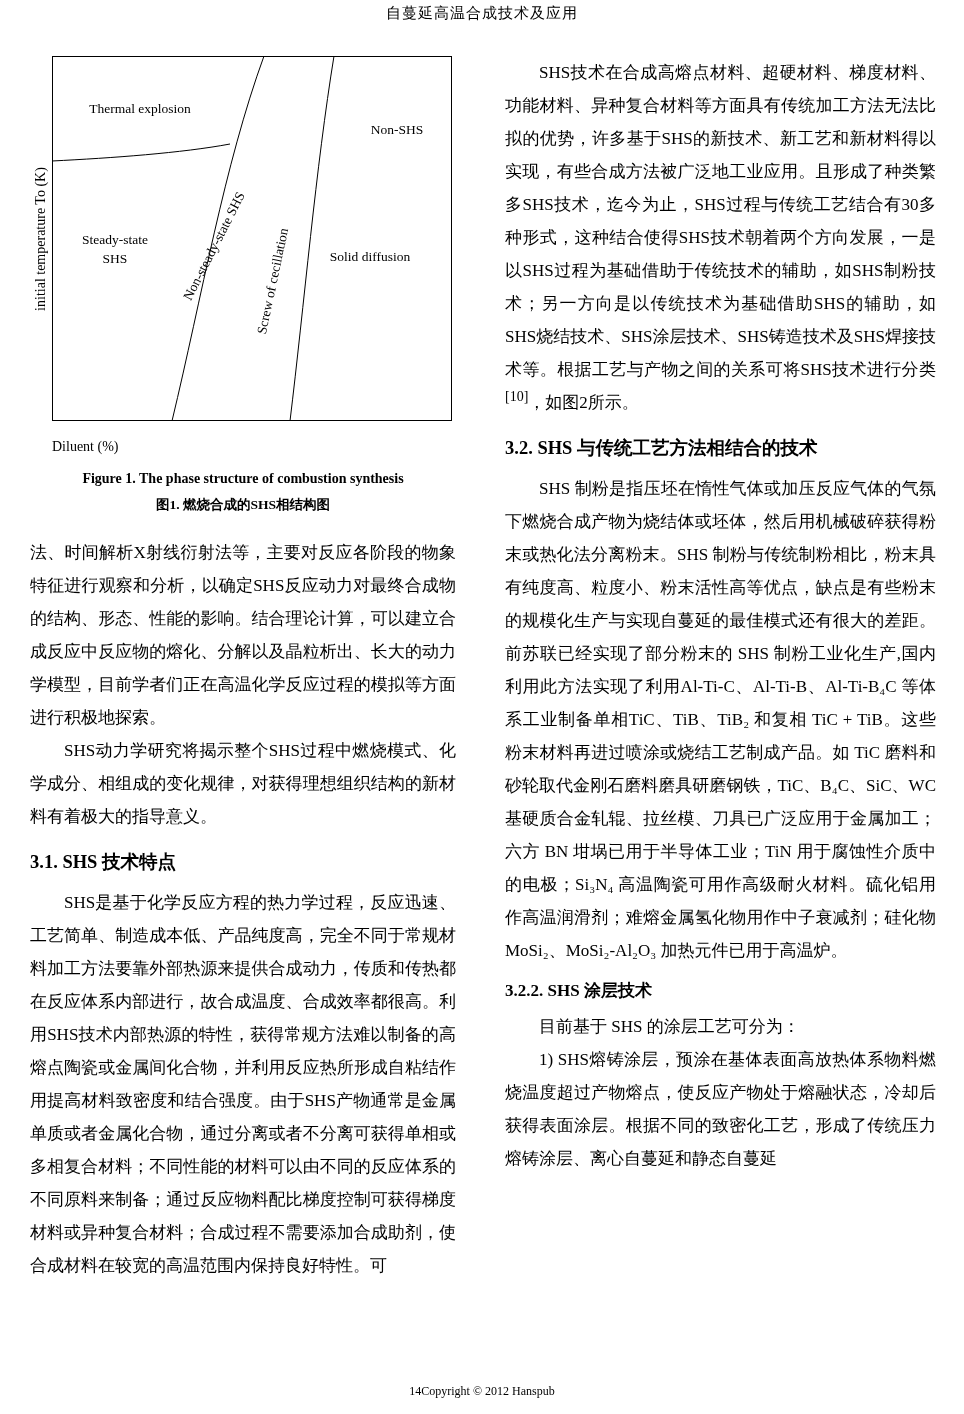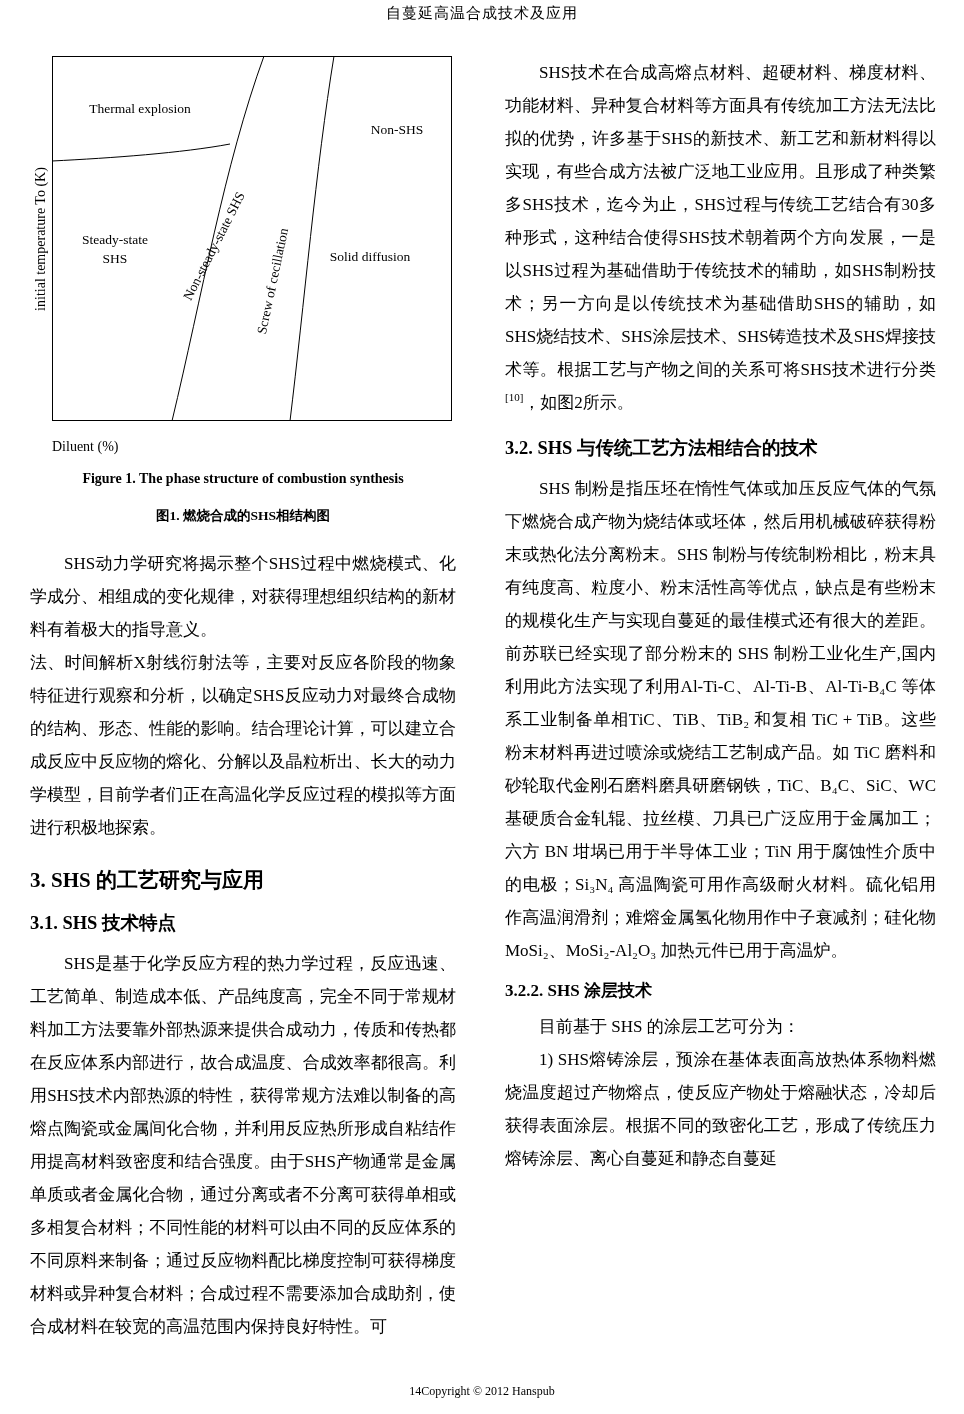--- a/index.html
+++ b/index.html
@@ -17,38 +17,38 @@
     position:absolute; top:56px; left:30px; width:906px;
     display:flex; gap:49px;
   }
   .col-left  { width:426px; }
   .col-right { width:431px; }
   p.body {
     font-size:17px; line-height:33px; text-align:justify;
     text-justify:inter-ideograph;
   }
   p.indent { text-indent:2em; }
-  sup { font-size:11px; vertical-align:super; line-height:0; }
+  sup { font-size:14px; vertical-align:super; line-height:0; }
   .h-major  { font-size:21px;   font-weight:bold; margin:22px 0 14px; }
   .h-sub    { font-size:18.5px; font-weight:bold; margin:16px 0 12px; }
   .h-subsub { font-size:17px;   font-weight:bold; margin:12px 0 8px; }
   
   .figure { width:426px; }
   .plot-row { display:flex; align-items:stretch; }
   .ylabel-wrap { width:22px; height:365px; position:relative; }
   .ylabel-wrap span {
     position:absolute; left:50%; top:50%;
     transform:translate(-50%,-50%) rotate(-90deg);
     white-space:nowrap; font-size:14px;
   }
   .plot-svg { width:400px; height:365px; display:block; }
   svg text { font-family:"Liberation Serif","DejaVu Serif",serif; font-size:13.5px; fill:#000; }
   .xlabel { margin-left:22px; width:400px; text-align:left; font-size:14px; margin-top:18px; }
   .caption-en { font-weight:bold; font-size:14px;   text-align:center; margin-top:16px; }
-  .caption-zh { font-weight:bold; font-size:13.5px; text-align:center; margin-top:20px; margin-bottom:22px; }
+  .caption-zh { font-weight:bold; font-size:13.5px; text-align:center; margin-top:9px; margin-bottom:22px; }
   .footer {
     position:absolute; left:8px; right:8px; top:1384px;
     display:flex; justify-content:center; font-size:12px;
   }
 </style>
 </head>
 <body>
 
 <div class="header">自蔓延高温合成技术及应用</div>
 
@@ -75,23 +75,22 @@
           <text x="166" y="192" text-anchor="middle" transform="rotate(-63 166 192)">Non-steady-state SHS</text>
           <text x="225" y="226" text-anchor="middle" transform="rotate(-78 225 226)">Screw of cecillation</text>
           <text x="318" y="205" text-anchor="middle">Solid diffusion</text>
         </svg>
       </div>
       <div class="xlabel">Diluent (%)</div>
       <div class="caption-en">Figure 1. The phase structure of combustion synthesis</div>
       <div class="caption-zh">图1. 燃烧合成的SHS相结构图</div>
     </div>
 
+    <p class="body">法、时间解析X射线衍射法等，主要对反应各阶段的物象特征进行观察和分析，以确定SHS反应动力对最终合成物的结构、形态、性能的影响。结合理论计算，可以建立合成反应中反应物的熔化、分解以及晶粒析出、长大的动力学模型，目前学者们正在高温化学反应过程的模拟等方面进行积极地探索。</p>
     <p class="body indent">SHS动力学研究将揭示整个SHS过程中燃烧模式、化学成分、相组成的变化规律，对获得理想组织结构的新材料有着极大的指导意义。</p>
-    <p class="body">法、时间解析X射线衍射法等，主要对反应各阶段的物象特征进行观察和分析，以确定SHS反应动力对最终合成物的结构、形态、性能的影响。结合理论计算，可以建立合成反应中反应物的熔化、分解以及晶粒析出、长大的动力学模型，目前学者们正在高温化学反应过程的模拟等方面进行积极地探索。</p>
-    <h2 class="h-major">3. SHS 的工艺研究与应用</h2>
     <h3 class="h-sub">3.1. SHS 技术特点</h3>
     <p class="body indent">SHS是基于化学反应方程的热力学过程，反应迅速、工艺简单、制造成本低、产品纯度高，完全不同于常规材料加工方法要靠外部热源来提供合成动力，传质和传热都在反应体系内部进行，故合成温度、合成效率都很高。利用SHS技术内部热源的特性，获得常规方法难以制备的高熔点陶瓷或金属间化合物，并利用反应热所形成自粘结作用提高材料致密度和结合强度。由于SHS产物通常是金属单质或者金属化合物，通过分离或者不分离可获得单相或多相复合材料；不同性能的材料可以由不同的反应体系的不同原料来制备；通过反应物料配比梯度控制可获得梯度材料或异种复合材料；合成过程不需要添加合成助剂，使合成材料在较宽的高温范围内保持良好特性。可</p>
   </div>
 
   <div class="col-right">
     <p class="body indent"><span>SHS技术在合成高熔点材料、超硬材料、梯度材料、功能材料、异种复合材料等方面具有传统加工方法无法比拟的优势，许多基于SHS的新技术、新工艺和新材料得以实现，有些合成方法被广泛地工业应用。且形成了种类繁多SHS技术，迄今为止，SHS过程与传统工艺结合有30多种形式，这种结合使得SHS技术朝着两个方向发展，一是以SHS过程为基础借助于传统技术的辅助，如SHS制粉技术；另一方向是以传统技术为基础借助SHS的辅助，如SHS烧结技术、SHS涂层技术、SHS铸造技术及SHS焊接技术等。根据工艺与产物之间的关系可将SHS技术进行分类</span><sup>[10]</sup><span>，如图2所示。</span></p>
     <h3 class="h-sub">3.2. SHS 与传统工艺方法相结合的技术</h3>
     <p class="body indent">SHS 制粉是指压坯在惰性气体或加压反应气体的气氛下燃烧合成产物为烧结体或坯体，然后用机械破碎获得粉末或热化法分离粉末。SHS 制粉与传统制粉相比，粉末具有纯度高、粒度小、粉末活性高等优点，缺点是有些粉末的规模化生产与实现自蔓延的最佳模式还有很大的差距。前苏联已经实现了部分粉末的 SHS 制粉工业化生产,国内利用此方法实现了利用Al-Ti-C、Al-Ti-B、Al-Ti-B₄C 等体系工业制备单相TiC、TiB、TiB₂ 和复相 TiC + TiB。这些粉末材料再进过喷涂或烧结工艺制成产品。如 TiC 磨料和砂轮取代金刚石磨料磨具研磨钢铁，TiC、B₄C、SiC、WC基硬质合金轧辊、拉丝模、刀具已广泛应用于金属加工；六方 BN 坩埚已用于半导体工业；TiN 用于腐蚀性介质中的电极；Si₃N₄ 高温陶瓷可用作高级耐火材料。硫化铝用作高温润滑剂；难熔金属氢化物用作中子衰减剂；硅化物 MoSi₂、MoSi₂-Al₂O₃ 加热元件已用于高温炉。</p>
     <h4 class="h-subsub">3.2.2. SHS 涂层技术</h4>
     <p class="body indent">目前基于 SHS 的涂层工艺可分为：</p>

